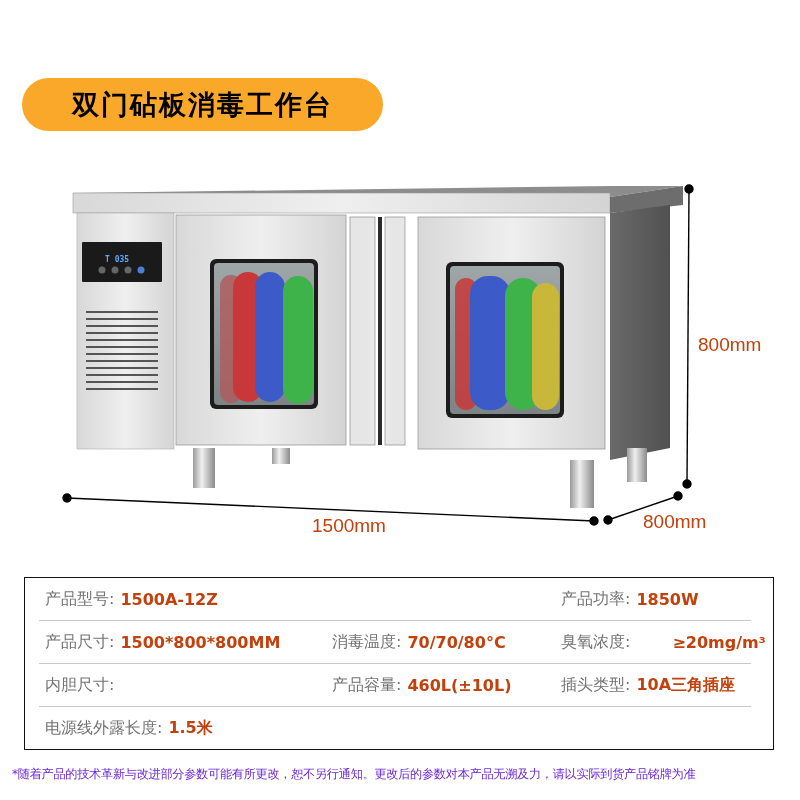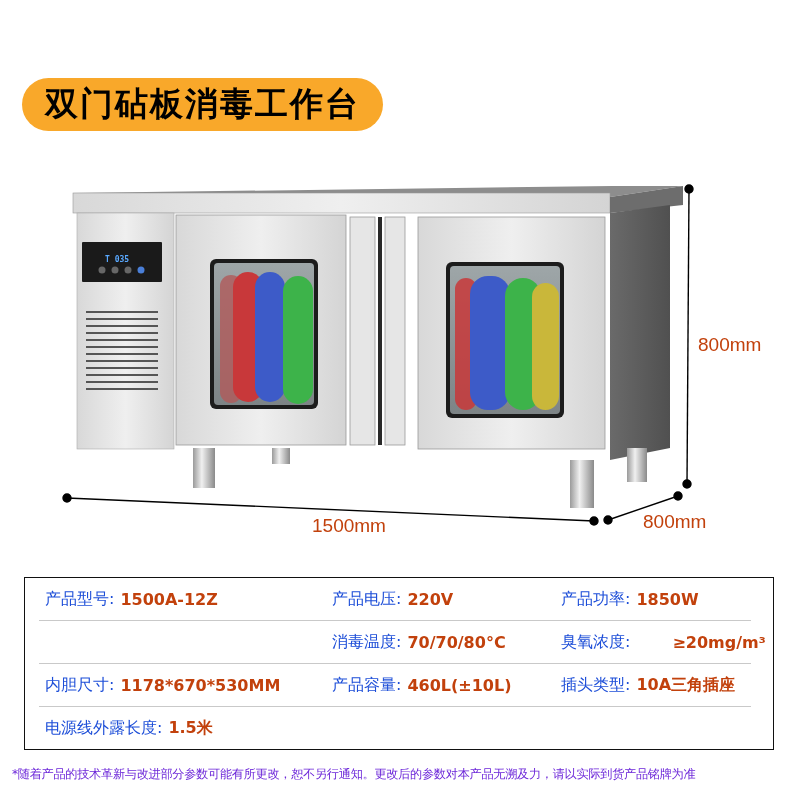--- a/index.html
+++ b/index.html
@@ -5,41 +5,41 @@
     * { box-sizing: border-box; margin: 0; padding: 0; }
     html, body { width: 800px; height: 800px; background: #ffffff; overflow: hidden; }
     body { position: relative; font-family: "DejaVu Sans", "Liberation Sans", sans-serif; color: #111; }
 
     .title-banner {
       position: absolute; left: 22px; top: 78px; width: 361px; height: 53px;
       background: #F9A82A; border-radius: 27px;
       display: flex; align-items: center; justify-content: center;
     }
     .title-banner span {
-      font-size: 33px; font-weight: bold; color: #000; letter-spacing: 2px;
+      font-size: 27px; font-weight: bold; color: #000; letter-spacing: 2px;
     }
 
     
     .product { position: absolute; left: 0; top: 170px; width: 716px; height: 380px; }
     .product svg { width: 800px; height: 380px; display: block; }
 
     .dim-label { position: absolute; font-family: Liberation Sans, sans-serif; font-size: 19px; color: #c2410c; }
 
     
     .spec-table {
       position: absolute; left: 24px; top: 577px; width: 750px; height: 173px;
       border: 1.5px solid #111;
     }
     .spec-row {
       position: absolute; left: 14px; right: 22px; height: 43px;
       display: flex; align-items: center;
     }
     .spec-row.sep { border-bottom: 1px solid #c9c9c9; }
     .spec-cell { position: absolute; top: 0; height: 43px; display: flex; align-items: center; white-space: nowrap; }
-    .spec-label { font-size: 16px; color: #1d4ed8; font-weight: normal; }
+    .spec-label { font-size: 16px; color: #737373; font-weight: normal; }
     .spec-value { font-size: 16px; color: #c2410c; font-weight: bold; margin-left: 6px; }
 
     .footnote {
       position: absolute; left: 12px; top: 766px; width: 780px;
       font-size: 12.2px; color: #6d28d9; white-space: nowrap; letter-spacing: -0.3px;
     }
   </style>
 </head>
 <body>
 
@@ -152,45 +152,44 @@
 <div class="dim-label" style="left:698px; top:334px;">800mm</div>
 <div class="dim-label" style="left:312px; top:515px;">1500mm</div>
 <div class="dim-label" style="left:643px; top:511px;">800mm</div>
 
 <div class="spec-table">
   <div class="spec-row sep" style="top:0;">
     <div class="spec-cell" style="left:6px;">
       <span class="spec-label">产品型号:</span>
       <span class="spec-value">1500A-12Z</span>
     </div>
-    <div class="spec-cell" style="left:293px;">
-      <span class="spec-label">产品电压:</span>
-      <span class="spec-value">220V</span>
-    </div>
     <div class="spec-cell" style="left:522px;">
       <span class="spec-label">产品功率:</span>
       <span class="spec-value">1850W</span>
     </div>
   </div>
 
   <div class="spec-row sep" style="top:43px;">
+    <div class="spec-cell" style="left:6px;">
+      <span class="spec-label">产品尺寸:</span>
+      <span class="spec-value">1500*800*800MM</span>
+    </div>
     <div class="spec-cell" style="left:293px;">
       <span class="spec-label">消毒温度:</span>
       <span class="spec-value">70/70/80°C</span>
     </div>
     <div class="spec-cell" style="left:522px;gap:36px;">
       <span class="spec-label">臭氧浓度:</span>
       <span class="spec-value">≥20mg/m³</span>
     </div>
   </div>
 
   <div class="spec-row sep" style="top:86px;">
     <div class="spec-cell" style="left:6px;">
       <span class="spec-label">内胆尺寸:</span>
-      <span class="spec-value">1178*670*530MM</span>
     </div>
     <div class="spec-cell" style="left:293px;">
       <span class="spec-label">产品容量:</span>
       <span class="spec-value">460L(±10L)</span>
     </div>
     <div class="spec-cell" style="left:522px;">
       <span class="spec-label">插头类型:</span>
       <span class="spec-value">10A三角插座</span>
     </div>
   </div>

